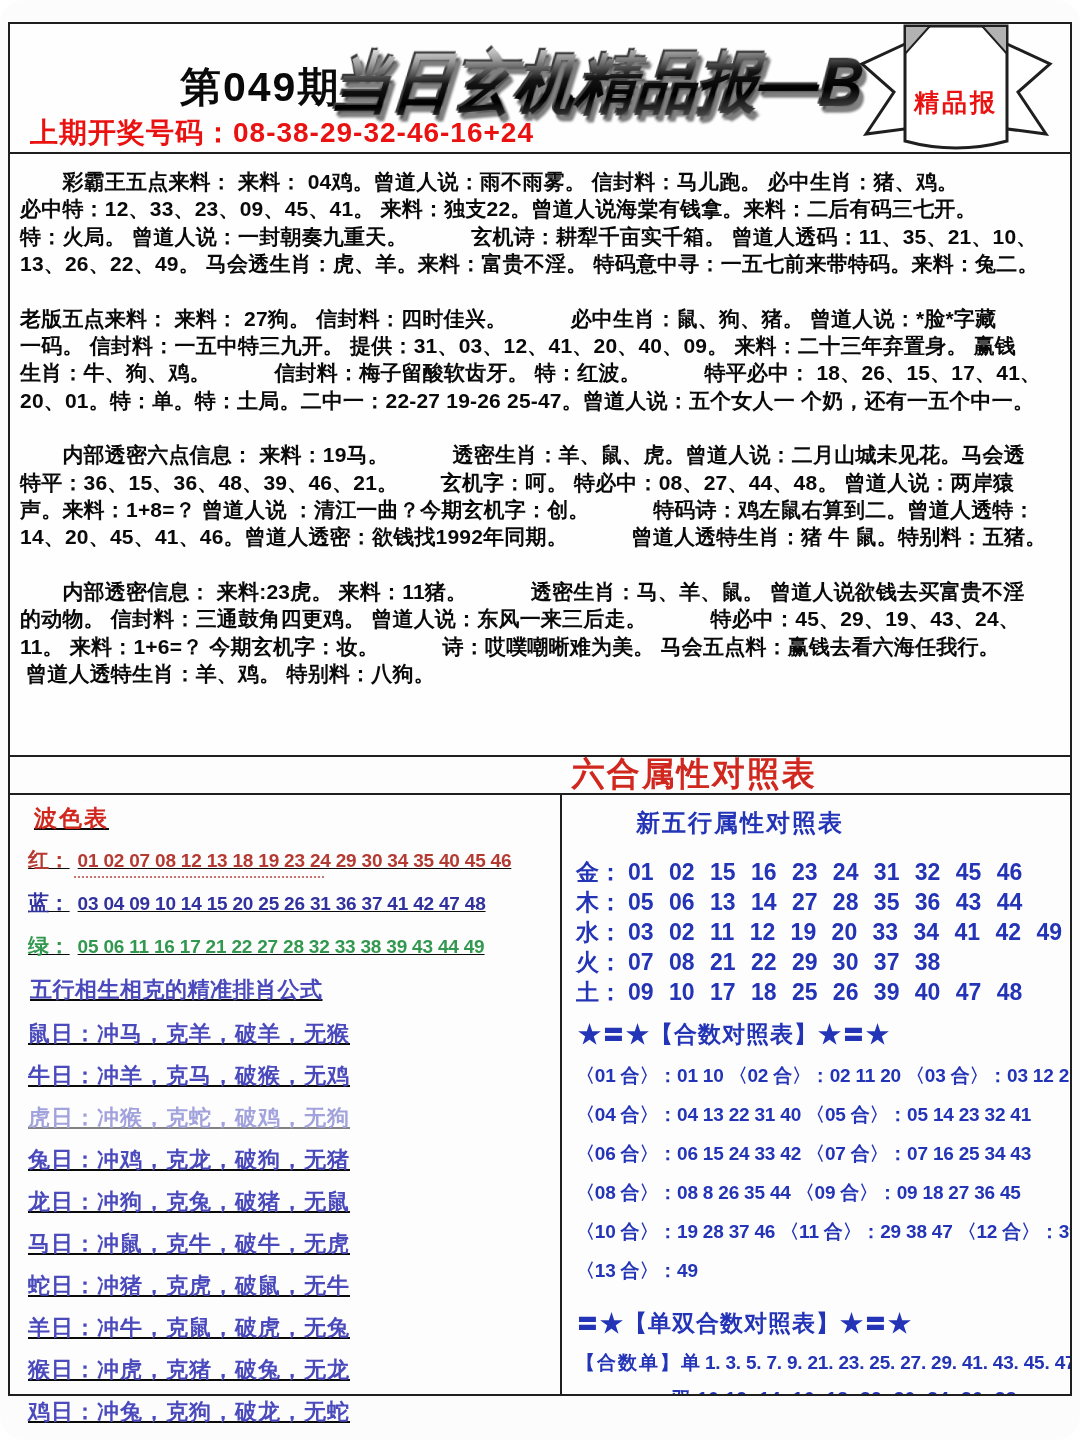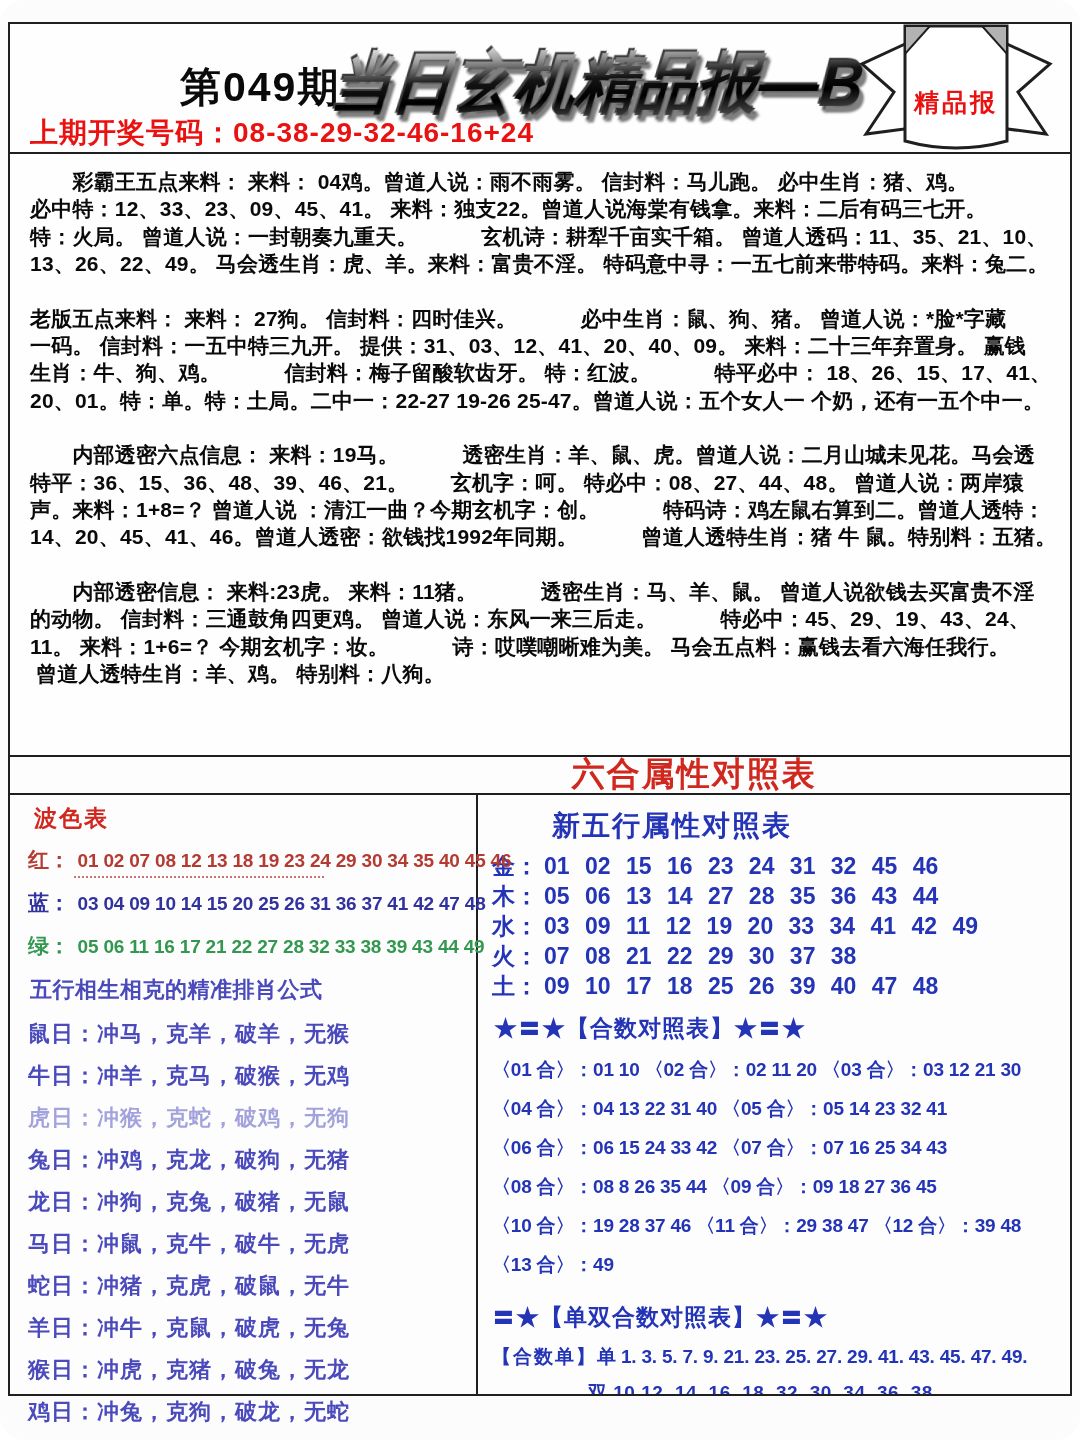--- a/index.html
+++ b/index.html
@@ -21,45 +21,45 @@
     transform:skewX(-5deg) scaleY(1.12);letter-spacing:1px;}
   .redline{position:absolute;left:20px;top:90px;font-size:28px;color:var(--c-red-bright);letter-spacing:1px;}
   .sep{position:absolute;left:0;right:0;top:128px;border-top:2px solid #1f1f1f;}
 
   
   .badge{position:absolute;left:852px;top:14px;width:208px;height:144px;z-index:6;}
   .badge svg{position:absolute;left:0;top:0;}
   .badge-label{position:absolute;left:50%;top:72px;transform:translateX(-50%);font-size:25px;color:var(--c-red-bright);letter-spacing:3px;white-space:nowrap;}
 
   
-  .tips{position:absolute;left:0;right:0;top:130px;bottom:0;padding:14px 6px 0 20px;font-size:21px;line-height:27.4px;overflow:hidden;}
+  .tips{position:absolute;left:0;right:0;top:130px;bottom:0;padding:14px 6px 0 10px;font-size:21px;line-height:27.4px;overflow:hidden;}
   .tip{margin:0 0 27px 0;white-space:pre-wrap;letter-spacing:0.2px;}
 
   
   .band-title{color:var(--c-red);font-size:33px;line-height:34px;padding-left:53%;white-space:nowrap;letter-spacing:2px;}
 
   
-  .leftcol{width:468px;border-right:2px solid #1f1f1f;box-sizing:border-box;padding:6px 8px 0 18px;}
+  .leftcol{width:552px;border-right:2px solid #1f1f1f;box-sizing:border-box;padding:6px 8px 0 18px;text-decoration:underline;}
   .rightcol{flex:1;box-sizing:border-box;padding:6px 0 0 14px;overflow:hidden;}
 
   .bose-title{color:var(--c-red);font-size:23px;margin:2px 0 12px 6px;letter-spacing:2px;}
   .bose-row{font-size:19px;margin-bottom:15px;letter-spacing:-0.2px;white-space:nowrap;position:relative;}
   .bose-row .lbl{font-size:21px;margin-right:8px;}
   .bose-row[data-color="red"]{color:var(--c-dark-red);}
   .bose-row[data-color="blue"]{color:var(--c-mid-blue);}
   .bose-row[data-color="green"]{color:var(--c-green);}
   .bose-row .dots{display:none;}
   .bose-row[data-color="red"] .dots{display:block;position:absolute;left:46px;bottom:-4px;width:250px;border-bottom:2px dotted var(--c-dark-red);opacity:.7;}
 
   .formula-title{color:var(--c-violet);font-size:22px;margin:12px 0 14px 2px;letter-spacing:0.5px;}
   .zrow{color:var(--c-violet);font-size:22px;margin-bottom:12px;letter-spacing:1px;white-space:nowrap;}
   .zrow[data-state="faded"]{opacity:.5;}
   .zrow[data-state="ghost"]{opacity:.28;filter:blur(0.6px);}
 
-  .wx-title{color:var(--c-blue);font-size:28px;margin:6px 0 10px 60px;letter-spacing:2px;}
+  .wx-title{color:var(--c-blue);font-size:24px;margin:6px 0 22px 60px;letter-spacing:2px;}
   .wx-row{color:var(--c-blue);font-size:23px;line-height:22px;margin-bottom:8px;white-space:nowrap;}
   .wx-row .num{word-spacing:9px;margin-left:6px;}
   .hs-title{color:var(--c-blue);font-size:23px;margin:16px 0 13px 2px;letter-spacing:1px;}
   .hs-row{color:var(--c-blue);font-size:19px;margin-bottom:13px;letter-spacing:-0.2px;white-space:nowrap;}
   .ds-title{color:var(--c-blue);font-size:23px;margin:24px 0 11px 0;letter-spacing:1px;}
   .ds-block{color:var(--c-blue);}
   .ds-l1{font-size:19px;margin-bottom:10px;white-space:nowrap;letter-spacing:-0.2px;}
   .ds-l1 .head{font-size:19px;letter-spacing:2px;}
   .ds-l2{font-size:19px;margin:0 0 11px 96px;white-space:nowrap;letter-spacing:0.5px;}
 </style>
@@ -174,21 +174,21 @@
 
           <div class="wx-row">
             <span class="lbl">金：</span><span class="num">01 02 15 16 23 24 31 32 45 46</span>
           </div>
 
           <div class="wx-row">
             <span class="lbl">木：</span><span class="num">05 06 13 14 27 28 35 36 43 44</span>
           </div>
 
           <div class="wx-row">
-            <span class="lbl">水：</span><span class="num">03 09 11 12 19 20 33 34 41 42 49</span>
+            <span class="lbl">水：</span><span class="num">03 02 11 12 19 20 33 34 41 42 49</span>
           </div>
 
           <div class="wx-row">
             <span class="lbl">火：</span><span class="num">07 08 21 22 29 30 37 38</span>
           </div>
 
           <div class="wx-row">
             <span class="lbl">土：</span><span class="num">09 10 17 18 25 26 39 40 47 48</span>
           </div>
         </div>

